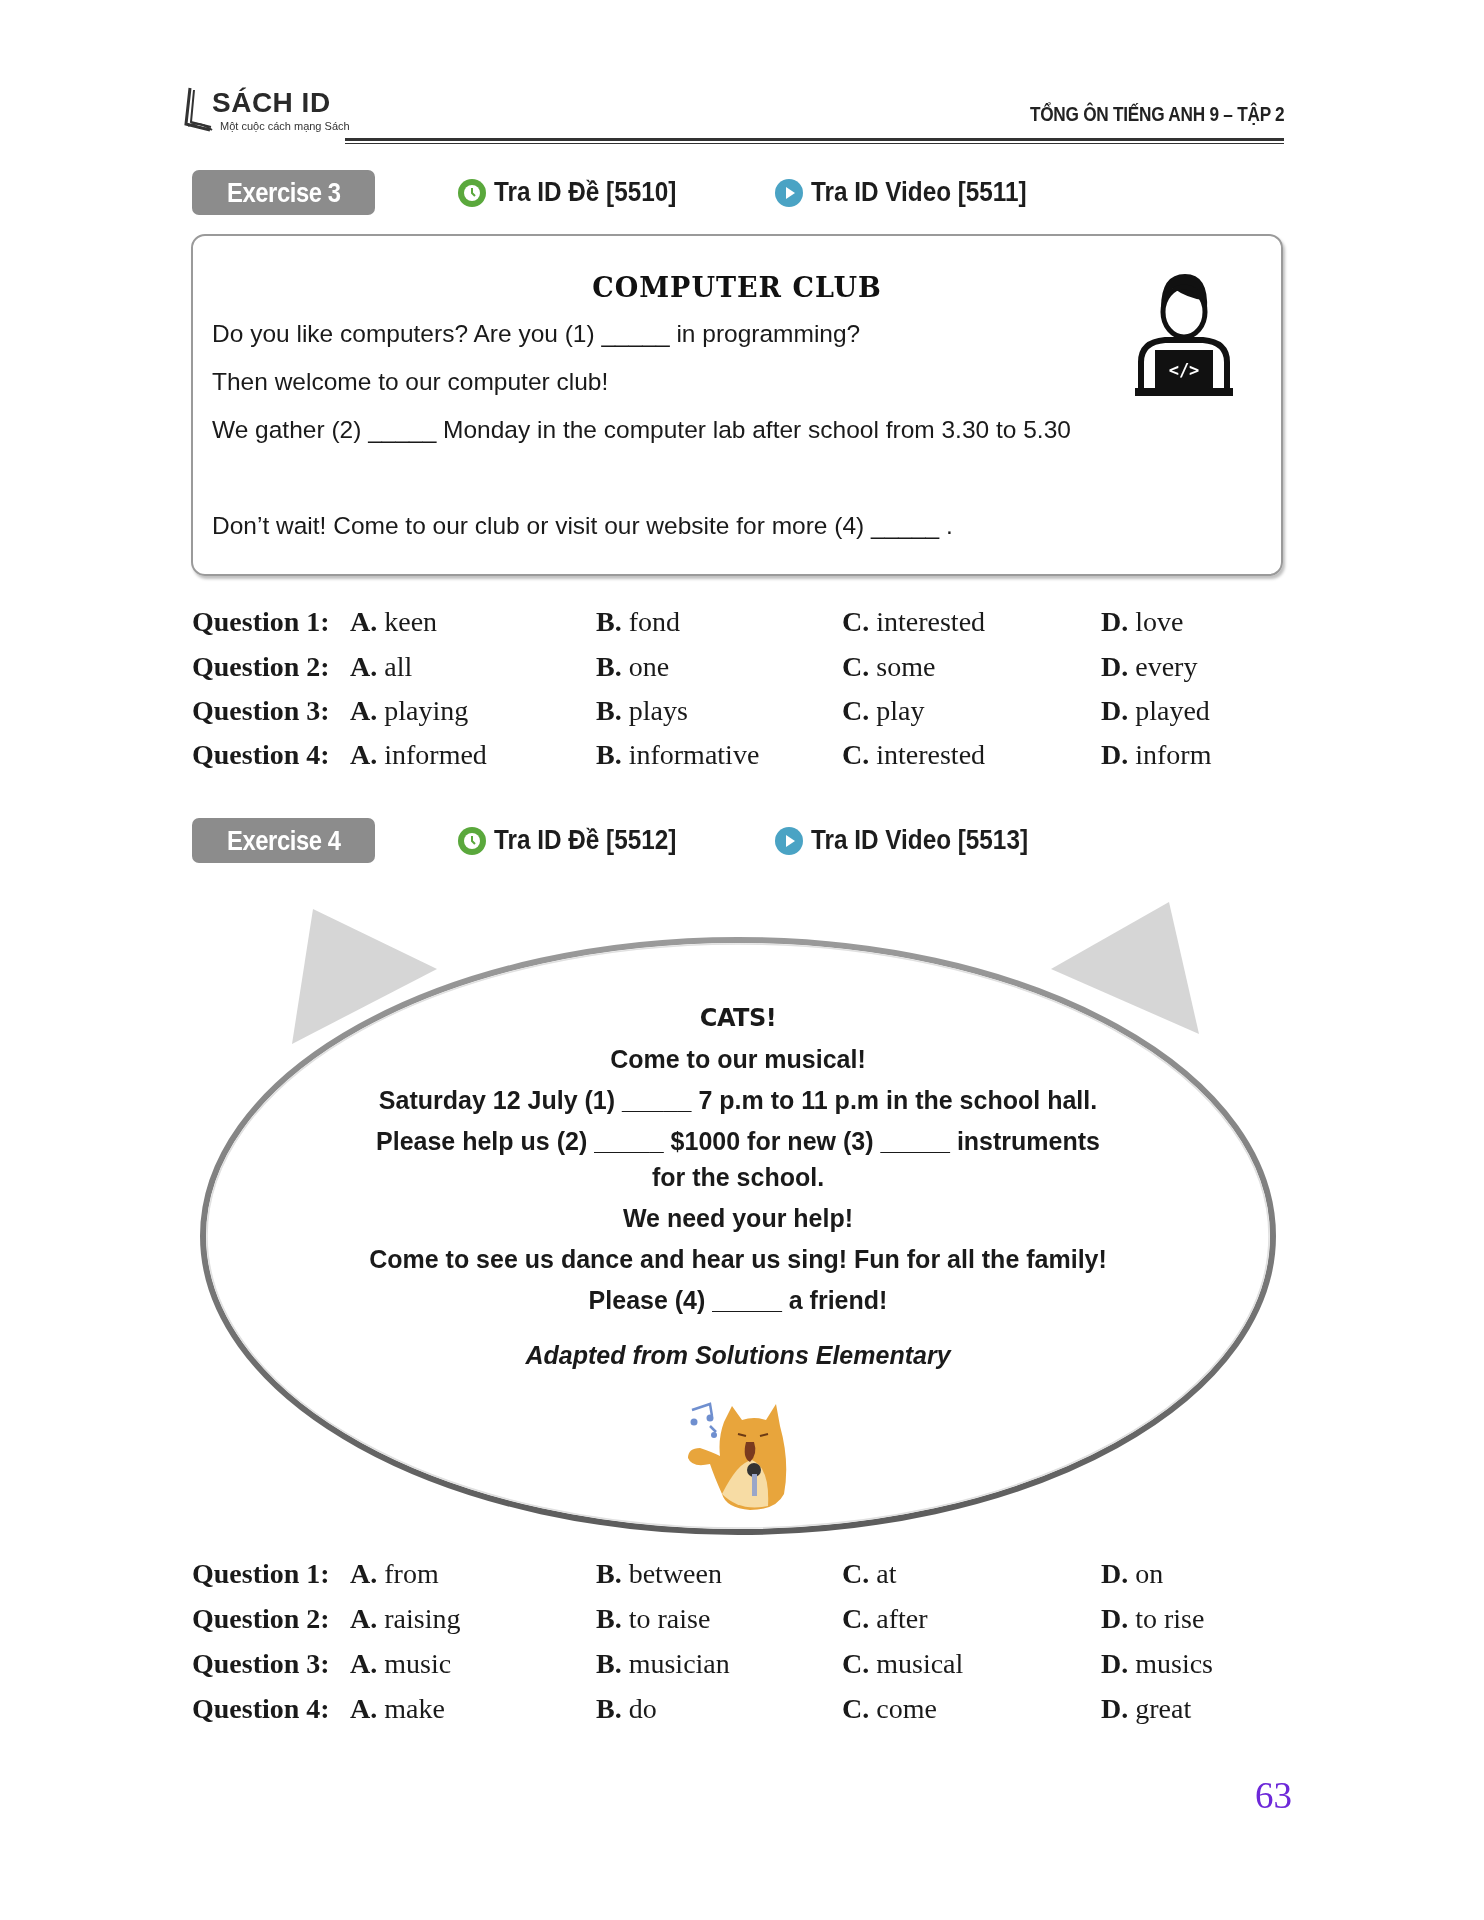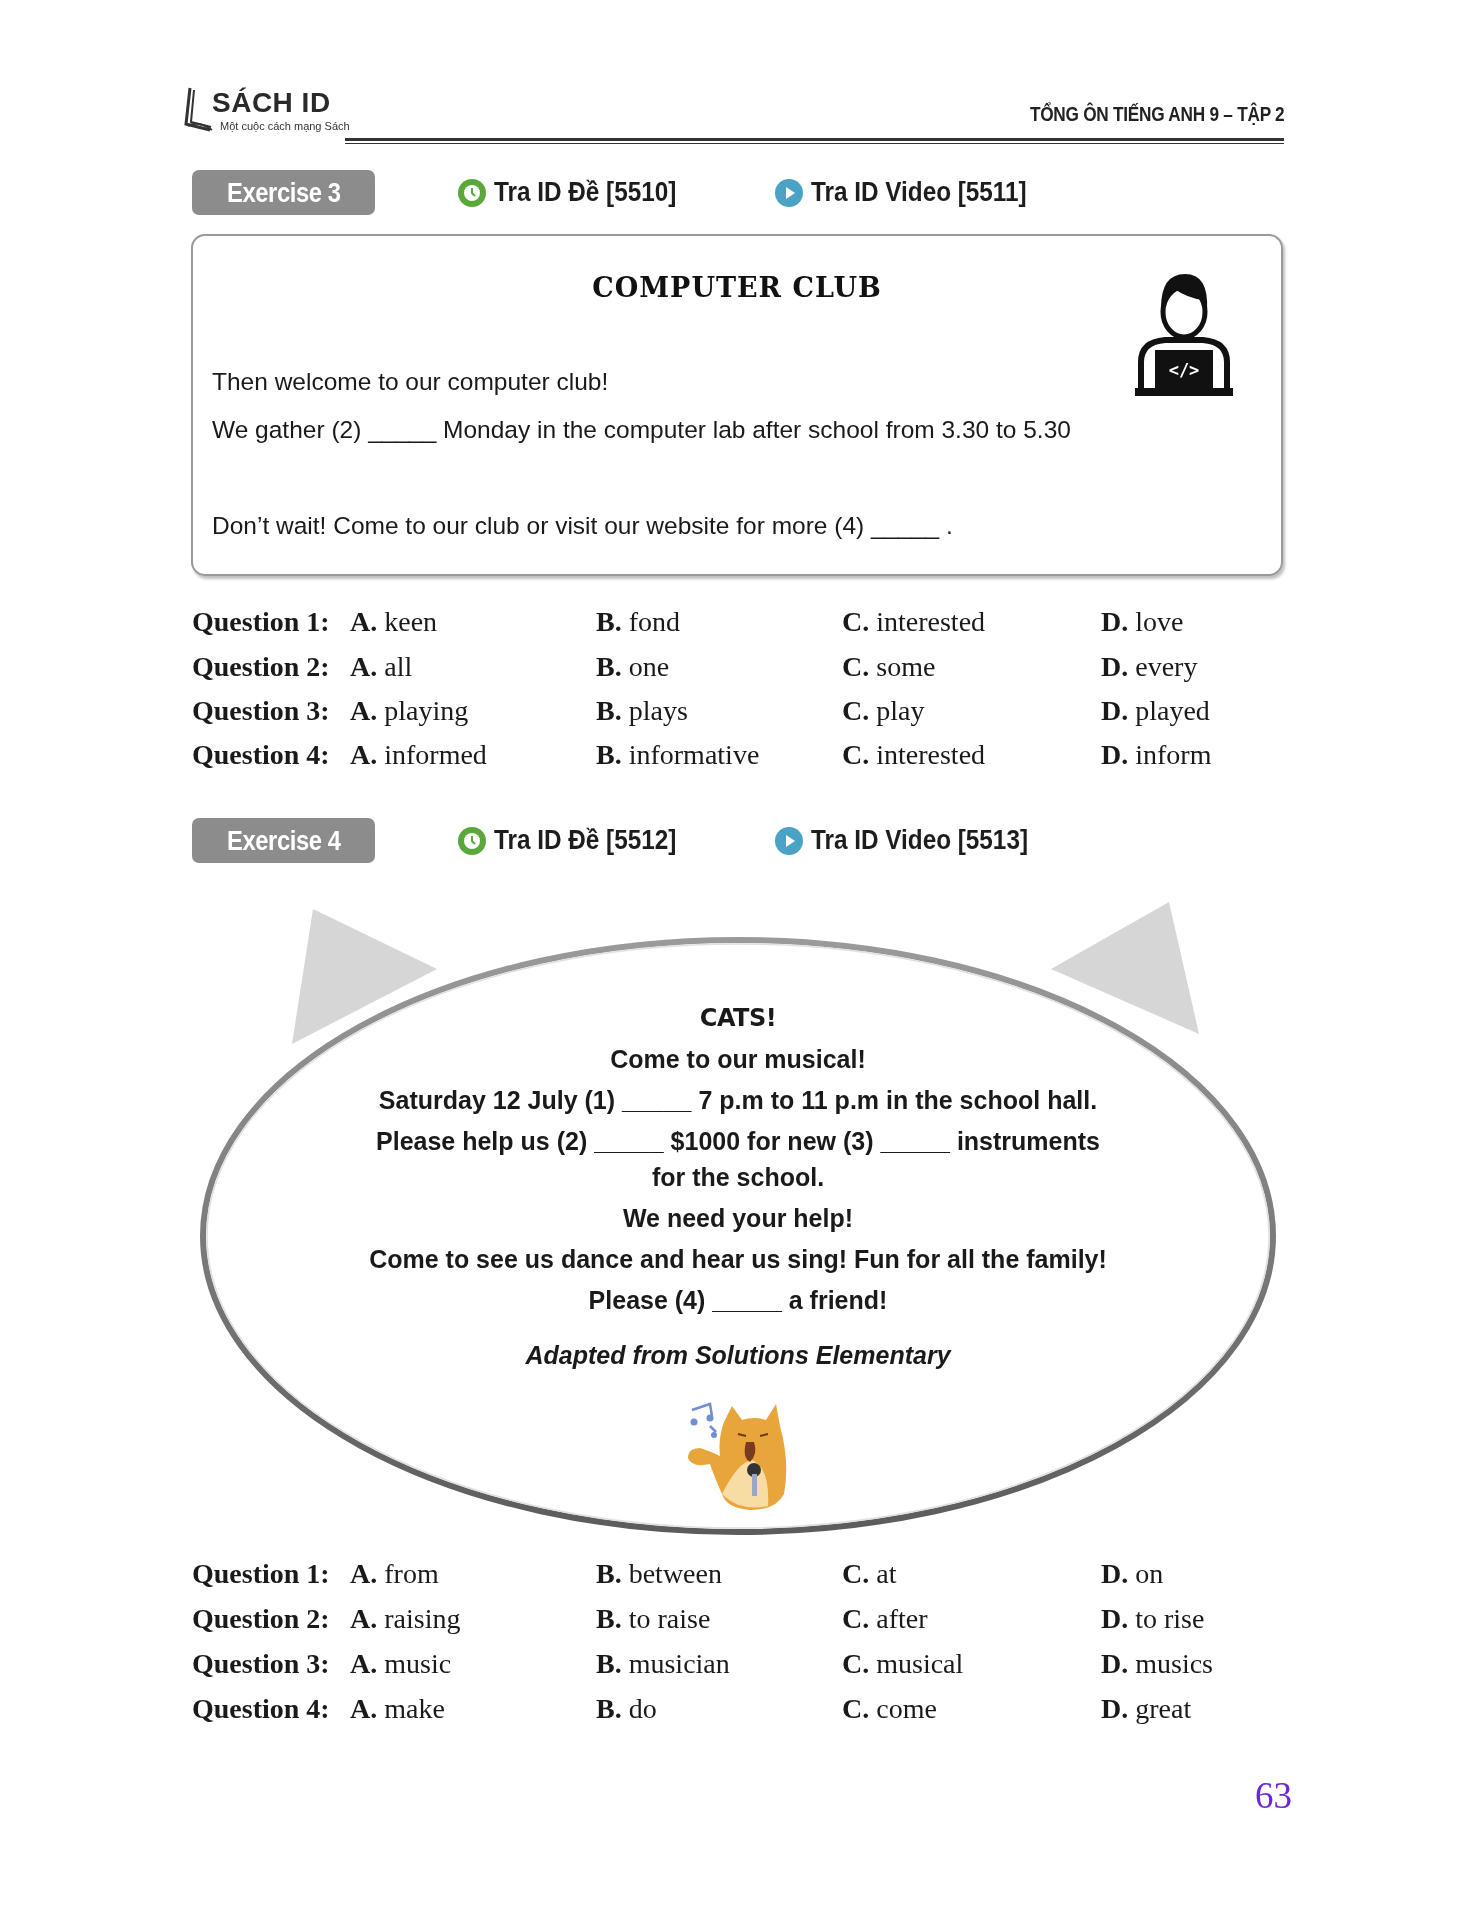--- a/index.html
+++ b/index.html
@@ -82,20 +82,21 @@
 <div class="abs club-box">
   <div class="abs club-title">COMPUTER CLUB</div>
   <svg class="abs person" viewBox="0 0 100 130">
     <path d="M28 38 Q28 4 52 4 Q76 4 74 40 L70 30 Q54 28 40 18 Q34 30 30 40 Z" fill="#111"></path>
     <ellipse cx="51" cy="42" rx="21" ry="25" fill="none" stroke="#111" stroke-width="5"></ellipse>
     <path d="M8 118 L8 92 Q8 72 32 70 L70 70 Q94 72 94 92 L94 118" fill="none" stroke="#111" stroke-width="6"></path>
     <rect x="22" y="80" width="58" height="40" fill="#111"></rect>
     <rect x="2" y="118" width="98" height="8" fill="#111"></rect>
     <text x="51" y="106" text-anchor="middle" fill="#fff" font-family="DejaVu Sans Mono, monospace" font-size="17" font-weight="bold">&lt;/&gt;</text>
   </svg>
+  <div class="abs club-line" style="top:84px;">Do you like computers? Are you (1) _____ in programming?</div>
   <div class="abs club-line" style="top:132px;">Then welcome to our computer club!</div>
   <div class="abs club-line" style="top:180px;">We gather (2) _____ Monday in the computer lab after school from 3.30 to 5.30</div>
   <div class="abs club-line" style="top:276px;">Don’t wait! Come to our club or visit our website for more (4) _____ .</div>
 </div>
 
 <div class="qrow" style="top:606px;">
   <div class="qlabel">Question 1:</div>
   <div class="qa"><b>A.</b> <span>keen</span></div>
   <div class="qb"><b>B.</b> <span>fond</span></div>
   <div class="qc"><b>C.</b> <span>interested</span></div>

